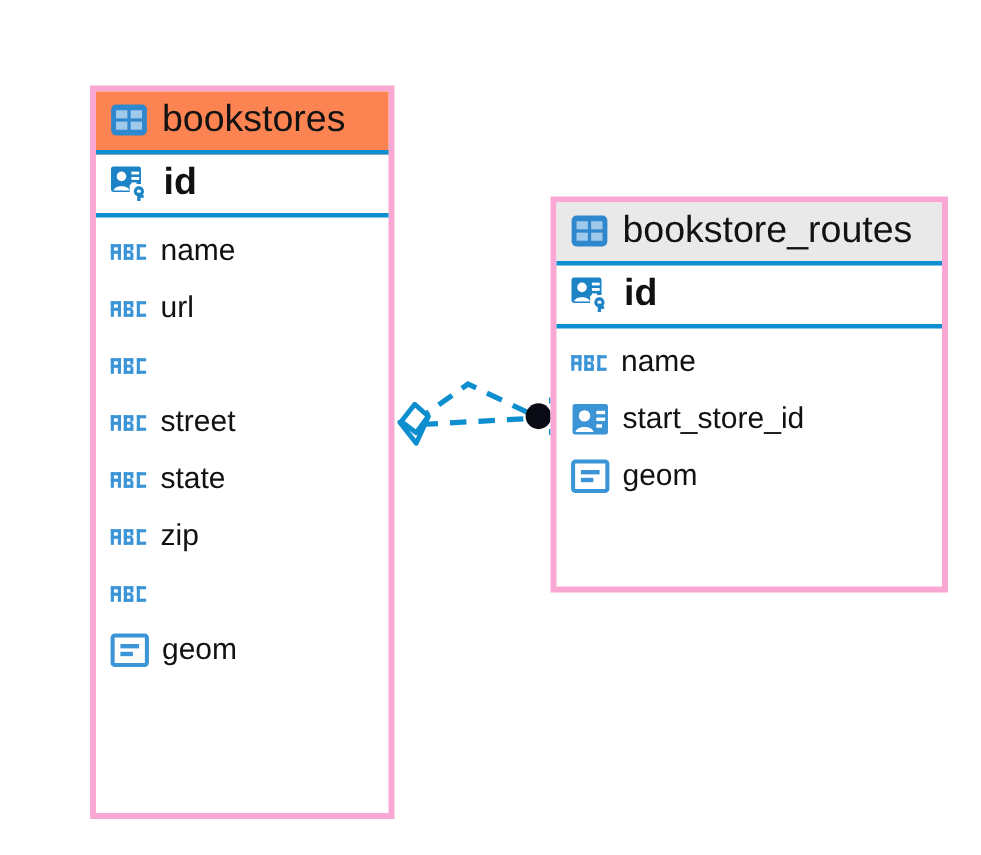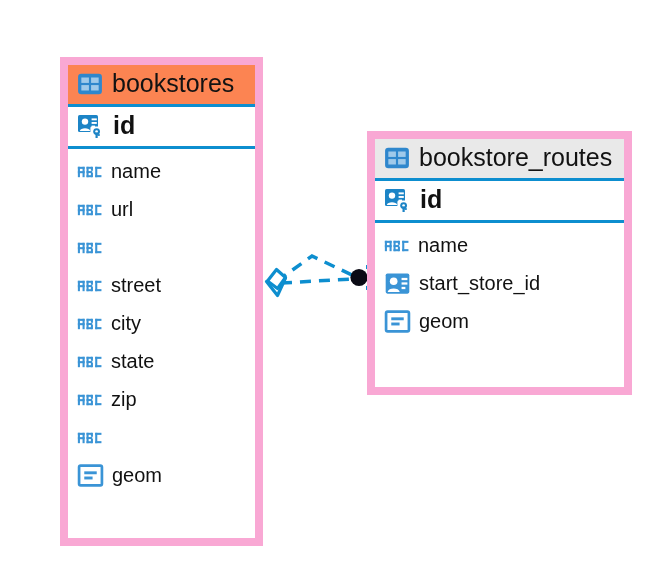--- a/index.html
+++ b/index.html
@@ -19,21 +19,21 @@
   #canvas {
     position: absolute;
     inset: 0;
   }
 
   
   .entity {
     position: absolute;
     box-sizing: border-box;
     background: #ffffff;
-    border: 8px solid #f9a8d4;
+    border: 4px solid #f9a8d4;
     z-index: 3;
   }
 
   #entity-bookstores {
     left: 60px;
     top: 57px;
     width: 203px;
     height: 489px;
   }
 
@@ -249,40 +249,20 @@
             <rect x="16" y="5" width="2.4" height="4.6"></rect>
               <rect x="16" y="11.8" width="2.4" height="5.2"></rect>
             <rect x="21" y="5" width="2.4" height="12"></rect>
             <rect x="21" y="5" width="7.2" height="2.4"></rect>
               <rect x="21" y="14.6" width="7.2" height="2.4"></rect>
           </g>
         </svg>
         <span class="field-label">street</span>
       </div>
 
-      <div class="field-row">
-        <svg class="icon icon-abc" viewBox="0 0 30 22" xmlns="http://www.w3.org/2000/svg">
-          <g fill="#3a94d6">
-            <rect x="1" y="5" width="2.4" height="12"></rect>
-              <rect x="6.4" y="5" width="2.4" height="12"></rect>
-            <rect x="1" y="5" width="7.8" height="2.4"></rect>
-              <rect x="1" y="10" width="7.8" height="2.4"></rect>
-            <rect x="11" y="5" width="2.4" height="12"></rect>
-            <rect x="11" y="5" width="6.6" height="2.3"></rect>
-              <rect x="11" y="9.9" width="6.6" height="2.3"></rect>
-            <rect x="11" y="14.7" width="6.6" height="2.3"></rect>
-            <rect x="16" y="5" width="2.4" height="4.6"></rect>
-              <rect x="16" y="11.8" width="2.4" height="5.2"></rect>
-            <rect x="21" y="5" width="2.4" height="12"></rect>
-            <rect x="21" y="5" width="7.2" height="2.4"></rect>
-              <rect x="21" y="14.6" width="7.2" height="2.4"></rect>
-          </g>
-        </svg>
-        <span class="field-label">city</span>
-      </div>
 
       <div class="field-row">
         <svg class="icon icon-abc" viewBox="0 0 30 22" xmlns="http://www.w3.org/2000/svg">
           <g fill="#3a94d6">
             <rect x="1" y="5" width="2.4" height="12"></rect>
               <rect x="6.4" y="5" width="2.4" height="12"></rect>
             <rect x="1" y="5" width="7.8" height="2.4"></rect>
               <rect x="1" y="10" width="7.8" height="2.4"></rect>
             <rect x="11" y="5" width="2.4" height="12"></rect>
             <rect x="11" y="5" width="6.6" height="2.3"></rect>

